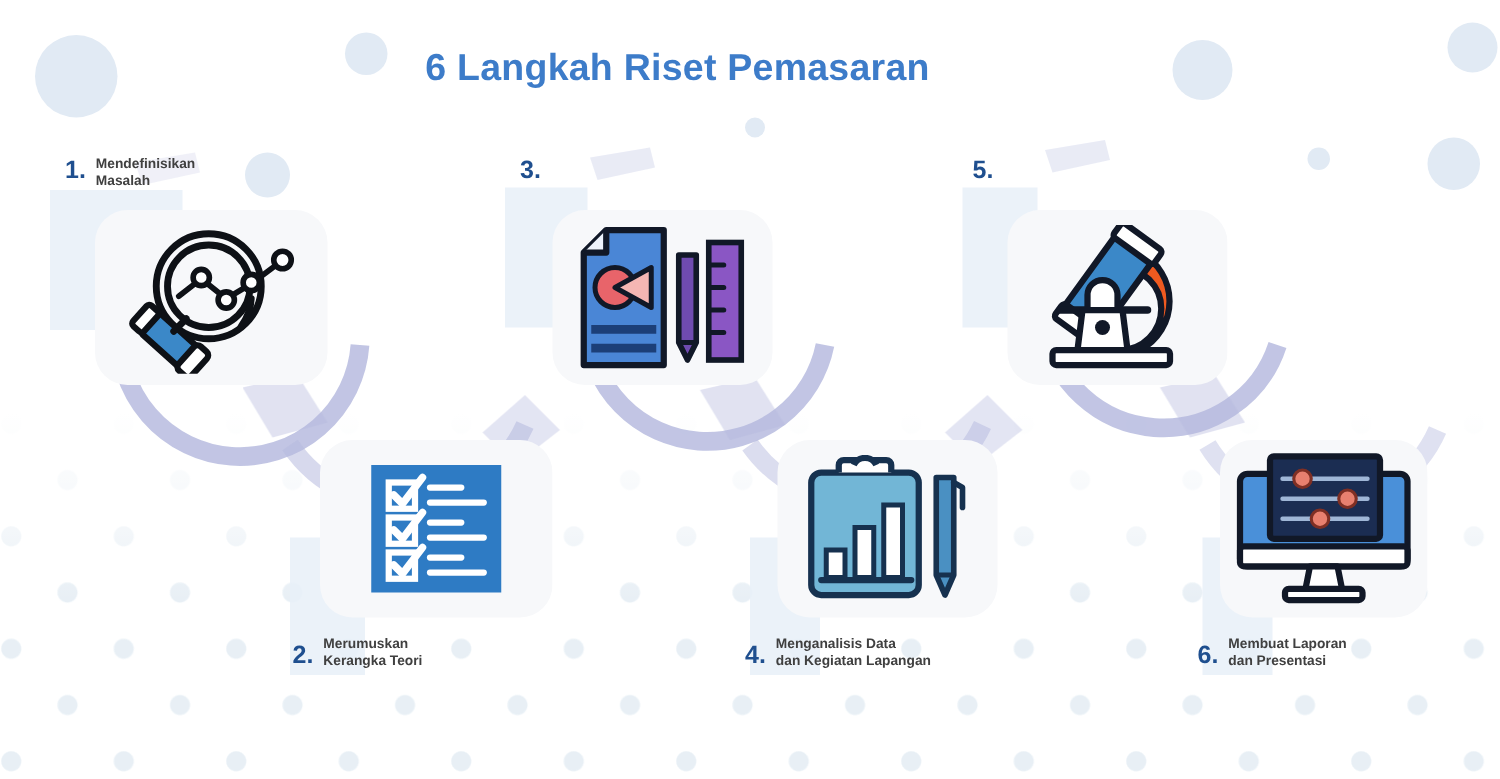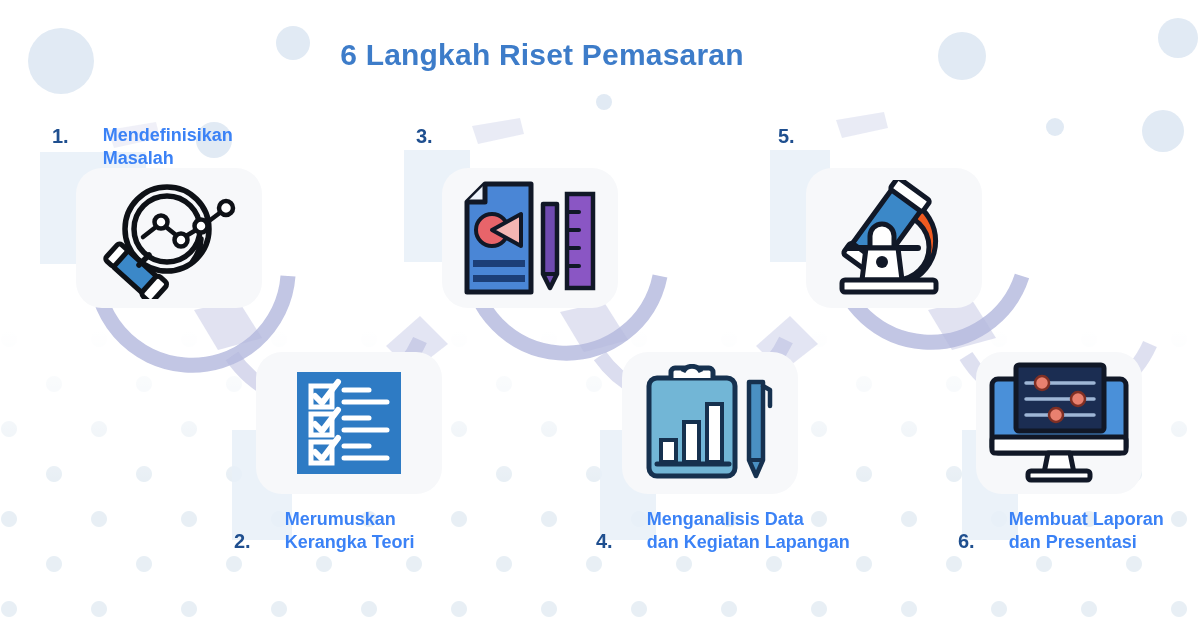--- a/index.html
+++ b/index.html
@@ -89,25 +89,24 @@
     font-weight: bold;
     line-height: 1.28;
   }
   .step-num {
     color: #1f4f8f;
     font-size: 20px;
     font-weight: bold;
     white-space: nowrap;
   }
   .step-text {
-    font-size: 18px;
+    font-size: 11px;
     font-weight: bold;
-    color: #3b82f6;
+    color: #404040;
     white-space: pre-line;
-    margin-left: 26px;
   }
   .step-label.bottom {
     align-items: flex-end;
   }
   .step-label.bottom .step-num {
     position: relative;
     top: 1px;
   }
 
   

